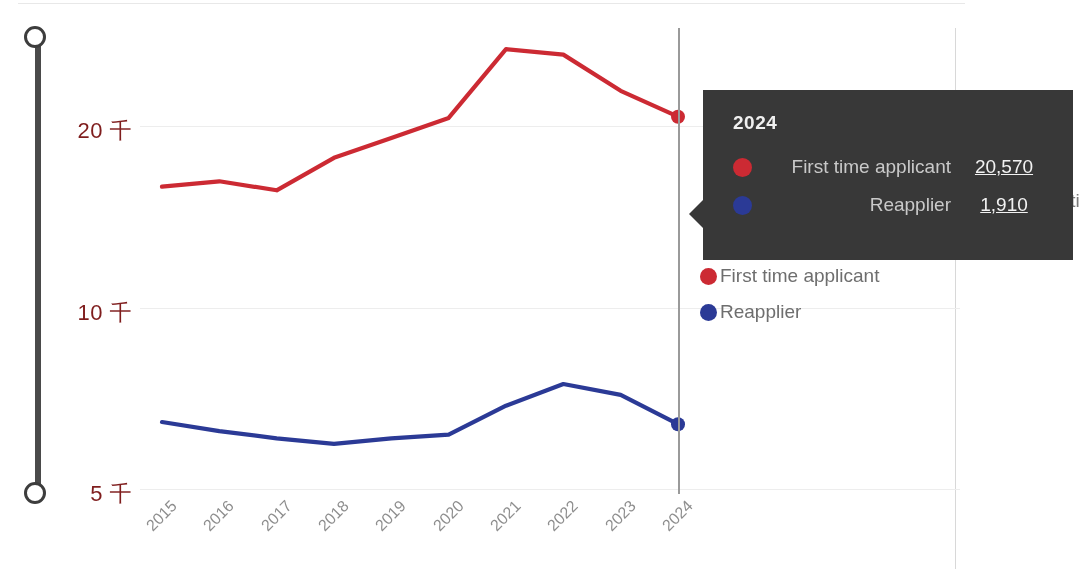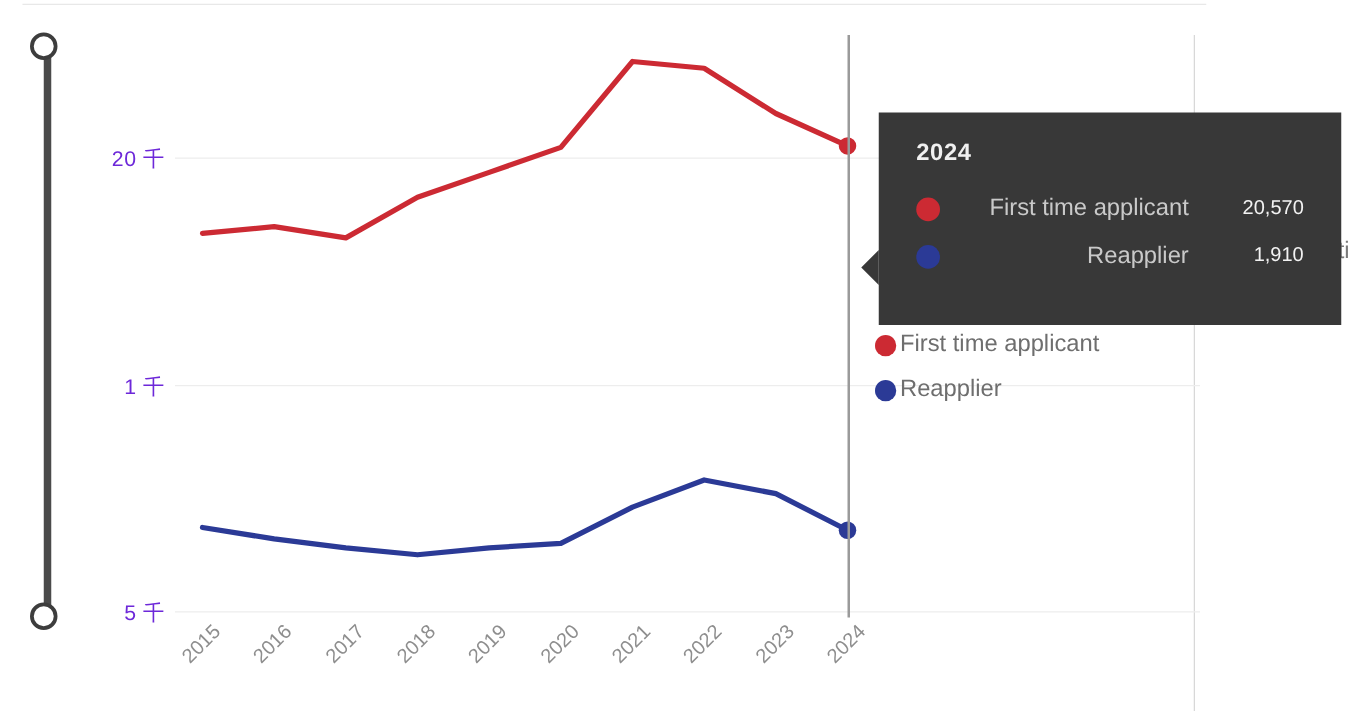--- a/index.html
+++ b/index.html
@@ -79,22 +79,22 @@
     left: 140px;
     width: 820px;
     height: 1px;
     background: #ededed;
   }
   .ytick {
     position: absolute;
     right: 0;
     width: 120px;
     text-align: right;
-    font-size: 17px;
-    color: #6d28d9;
+    font-size: 22px;
+    color: #7f1d1d;
     letter-spacing: 0.5px;
   }
   .ytick-wrap {
     position: absolute;
     left: 0;
     width: 132px;
   }
 
   .chart-svg {
     position: absolute;
@@ -210,25 +210,26 @@
   }
   .tt-name {
     flex: 1 1 auto;
     text-align: right;
     font-size: 19px;
     color: #c9c9c9;
     padding-right: 14px;
     white-space: nowrap;
   }
   .tt-val {
-    font-size: 16px;
+    font-size: 19px;
     color: #f2f2f2;
     white-space: nowrap;
     min-width: 78px;
-    text-align: right;
+    text-align: center;
+    text-decoration: underline;
   }
 </style>
 </head>
 <body>
 
 <div class="top-rule"></div>
 
 <div class="right-divider"></div>
 
 <div class="range-slider">
@@ -240,21 +241,21 @@
 <div class="plot">
 
   <div class="gridline" style="top:126px"></div>
   <div class="gridline" style="top:308px"></div>
   <div class="gridline" style="top:489px"></div>
 
   <div class="ytick-wrap" style="top:116px">
     <div class="ytick">20 千</div>
   </div>
   <div class="ytick-wrap" style="top:298px">
-    <div class="ytick">1 千</div>
+    <div class="ytick">10 千</div>
   </div>
   <div class="ytick-wrap" style="top:479px">
     <div class="ytick">5 千</div>
   </div>
 
   <svg class="chart-svg" width="1080" height="569">
     <polyline id="series-0-line" fill="none" stroke="#cc2a33" stroke-width="4.2" stroke-linejoin="round" stroke-linecap="round" points="162,186.7 219.33333333333334,181.3 276.6666666666667,190.3 334,157.8 391.33333333333337,137.9 448.6666666666667,117.9 506,49.2 563.3333333333334,54.6 620.6666666666667,90.8 678,116.7"></polyline>
     <polyline id="series-1-line" fill="none" stroke="#2b3a96" stroke-width="4.2" stroke-linejoin="round" stroke-linecap="round" points="162,422.0 219.33333333333334,431.1 276.6666666666667,438.3 334,443.8 391.33333333333337,438.3 448.6666666666667,434.7 506,405.7 563.3333333333334,384.0 620.6666666666667,394.9 678,424.2"></polyline>
     <circle id="hl-0" r="7" fill="#cc2a33" cx="678" cy="116.7"></circle>
     <circle id="hl-1" r="7" fill="#2b3a96" cx="678" cy="424.2"></circle>

